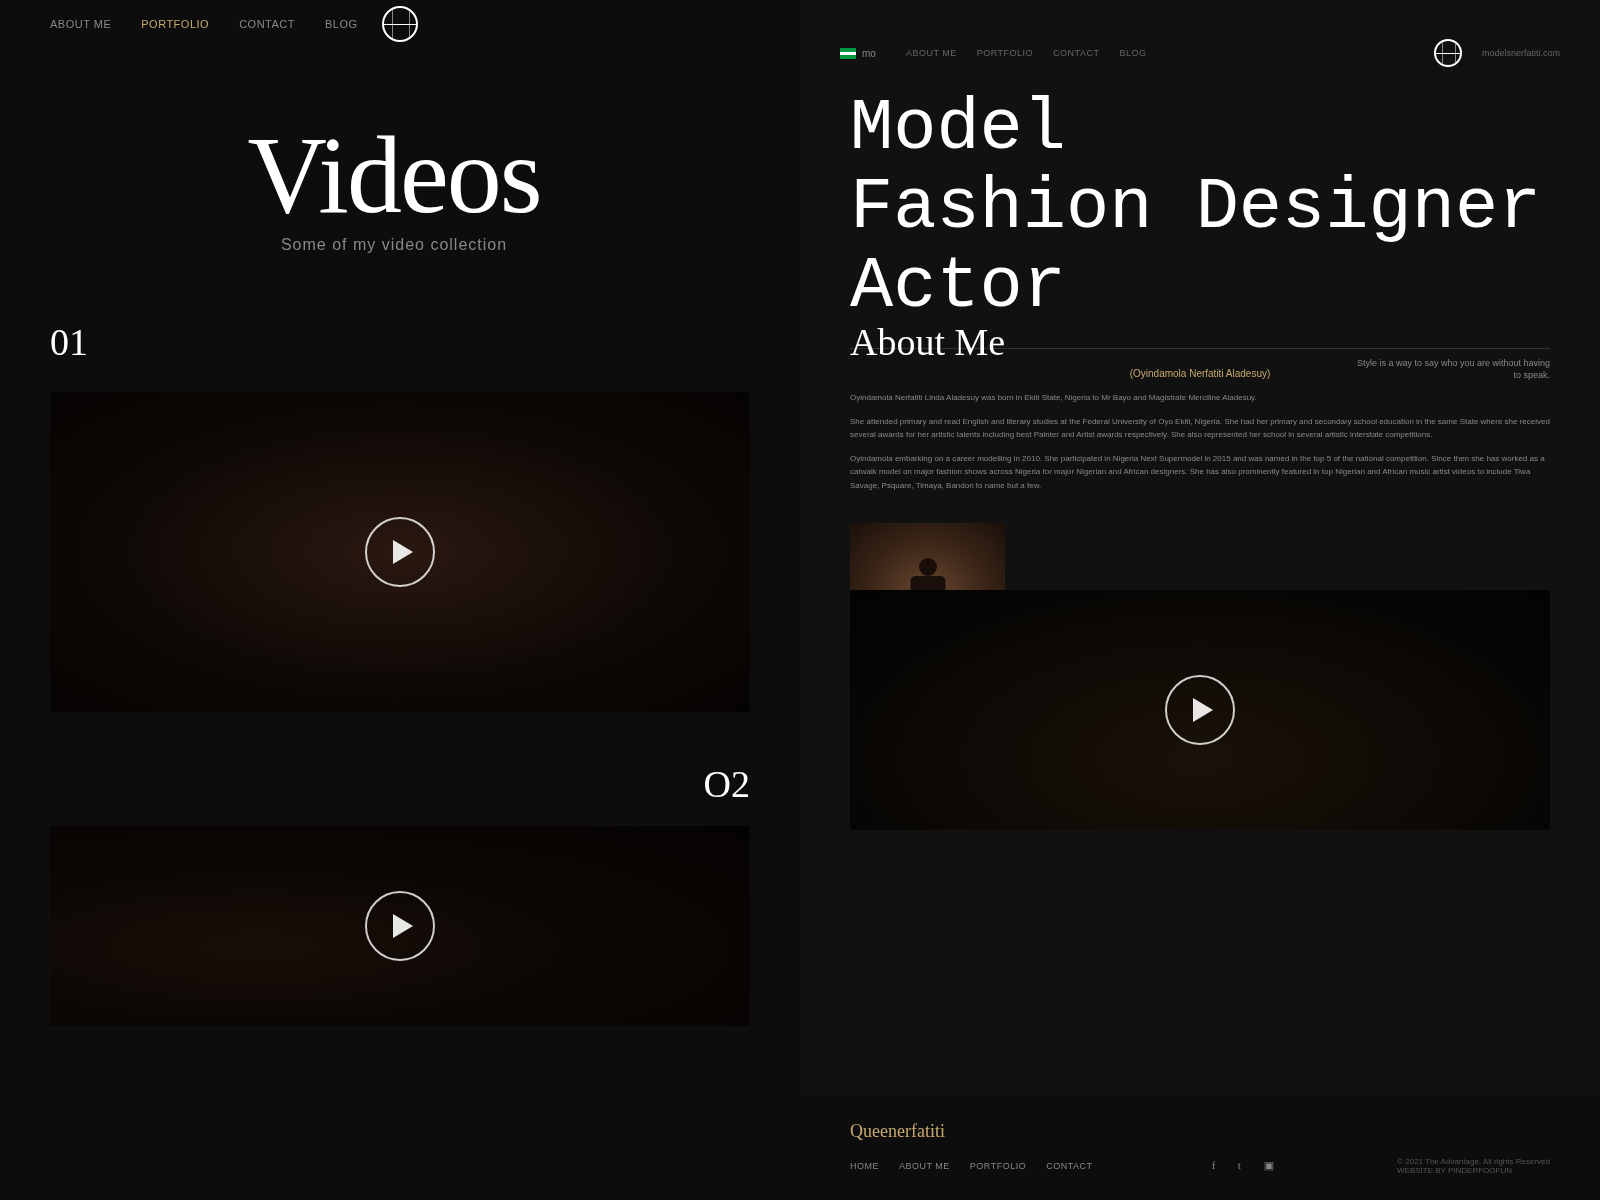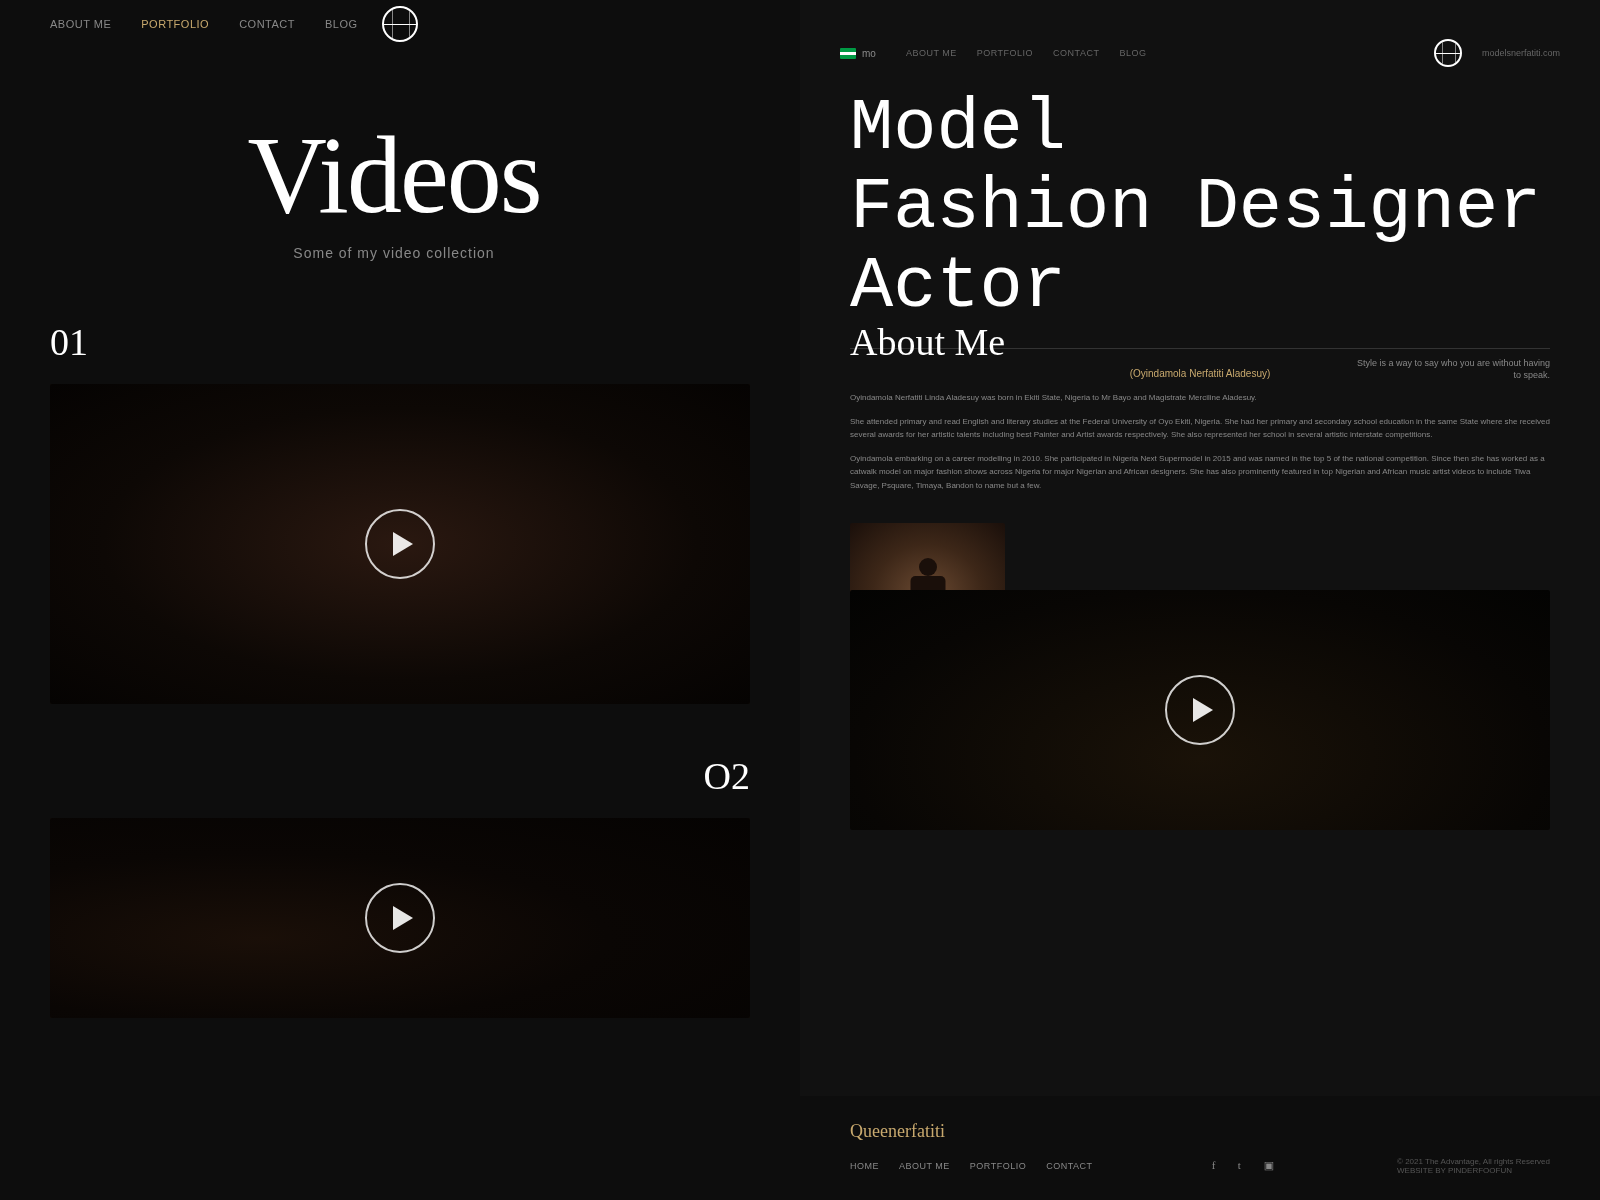--- a/index.html
+++ b/index.html
@@ -99,39 +99,39 @@
     }
     .hero-title {
       font-size: 110px;
       font-weight: 300;
       color: #fff;
       letter-spacing: -2px;
       line-height: 1;
       font-family: 'Georgia', serif;
     }
     .hero-subtitle {
-      font-size: 14px;
-      color: #888;
-      margin-top: 15px;
+      font-size: 16px;
+      color: #888;
+      margin-top: 6px;
       letter-spacing: 1px;
       font-family: Arial, sans-serif;
     }
 
     
     .videos-section {
       position: absolute;
       top: 320px;
       left: 0; right: 0;
       padding: 0 50px;
     }
     .video-number {
       font-size: 38px;
       color: #fff;
       font-family: 'Georgia', serif;
-      margin-bottom: 20px;
+      margin-bottom: 28px;
       font-weight: 300;
     }
     .video-card {
       position: relative;
       width: 100%;
       height: 320px;
       background: #1a1008;
       border-radius: 2px;
       overflow: hidden;
       cursor: pointer;

